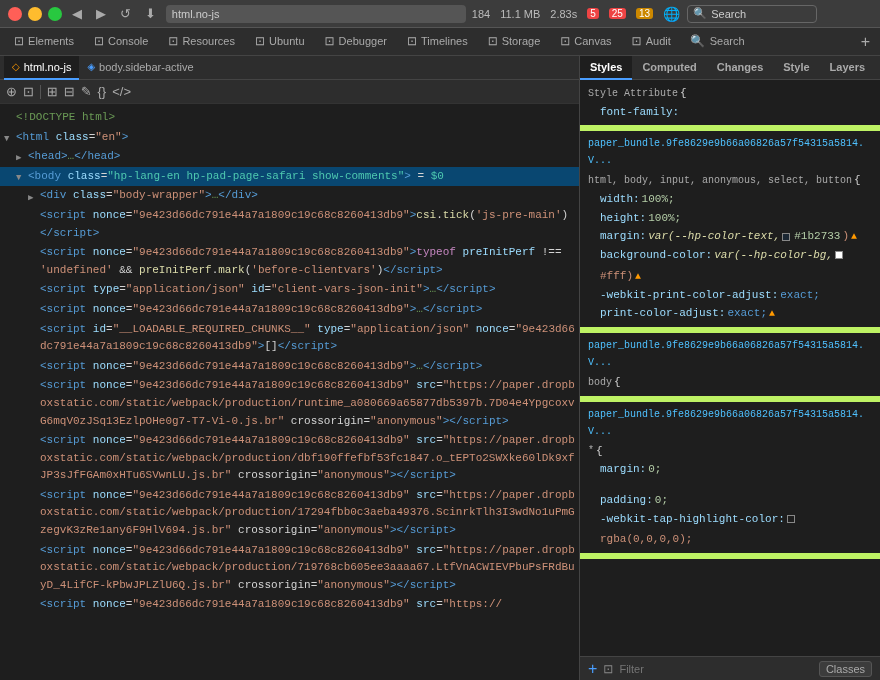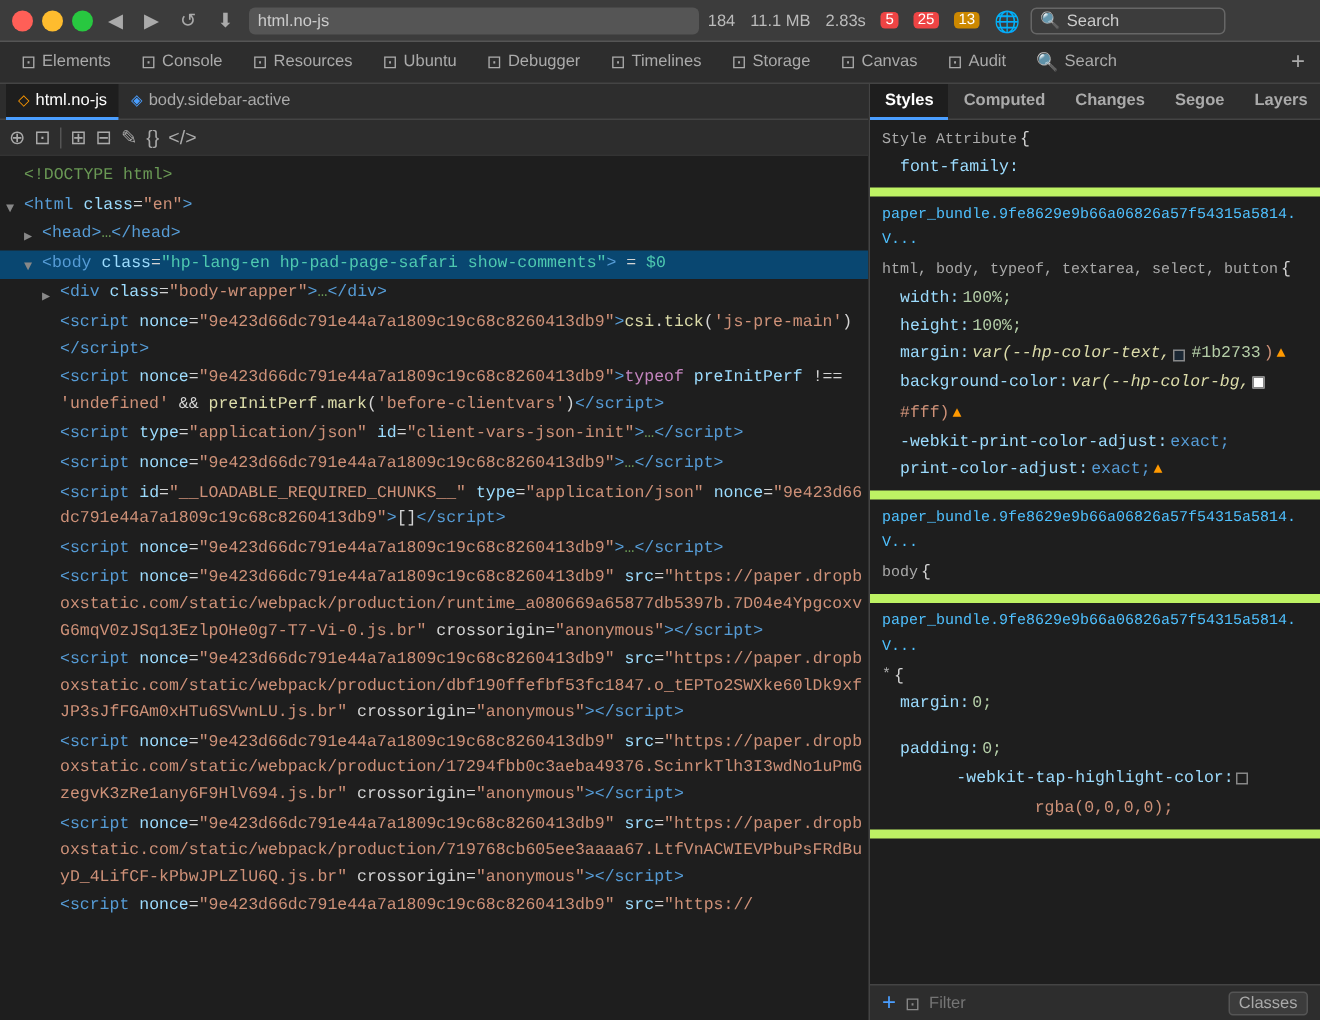--- a/index.html
+++ b/index.html
@@ -532,21 +532,21 @@
       <div class="styles-tab active">
         <span>Styles</span>
       </div>
       <div class="styles-tab">
         <span>Computed</span>
       </div>
       <div class="styles-tab">
         <span>Changes</span>
       </div>
       <div class="styles-tab">
-        <span>Segoe</span>
+        <span>Style</span>
       </div>
       <div class="styles-tab">
         <span>Layers</span>
       </div>
     </div>
 
     <div class="styles-content">
 
       <div class="style-section">
         <div class="style-line">
@@ -556,21 +556,21 @@
         <div class="style-line" style="padding-left:12px;">
           <span class="style-prop">font-family:</span>
         </div>
       </div>
 
       <div class="style-section">
         <div class="style-line">
           <span class="style-section-header">paper_bundle.9fe8629e9b66a06826a57f54315a5814.V...</span>
         </div>
         <div class="style-line">
-          <span class="style-rule-selector">html, body, typeof, textarea, select, button</span>
+          <span class="style-rule-selector">html, body, input, anonymous, select, button</span>
           <span class="style-brace"> {</span>
         </div>
         <div class="style-line" style="padding-left:12px;">
           <span class="style-prop">width:</span>
           <span class="style-val-num"> 100%;</span>
         </div>
         <div class="style-line" style="padding-left:12px;">
           <span class="style-prop">height:</span>
           <span class="style-val-num"> 100%;</span>
         </div>
@@ -619,21 +619,21 @@
           <span class="style-brace"> {</span>
         </div>
         <div class="style-line" style="padding-left:12px;text-align:center;">
           <span class="style-prop">margin:</span>
           <span class="style-val-num"> 0;</span>
         </div>
         <div class="style-line" style="padding-left:12px;margin-top:12px;">
           <span class="style-prop">padding:</span>
           <span class="style-val-num"> 0;</span>
         </div>
-        <div class="style-line" style="padding-left:12px;align-items:center;justify-content:center;">
+        <div class="style-line" style="padding-left:12px;align-items:center;">
           <span class="style-prop">-webkit-tap-highlight-color:</span>
           <span class="color-swatch" style="background:rgba(0,0,0,0);border:1px solid #888;"></span>
           <span class="style-val"> rgba(0,0,0,0);</span>
         </div>
       </div>
 
     </div>
 
     <div class="filter-bar">
       <span class="plus-filter">+</span>

